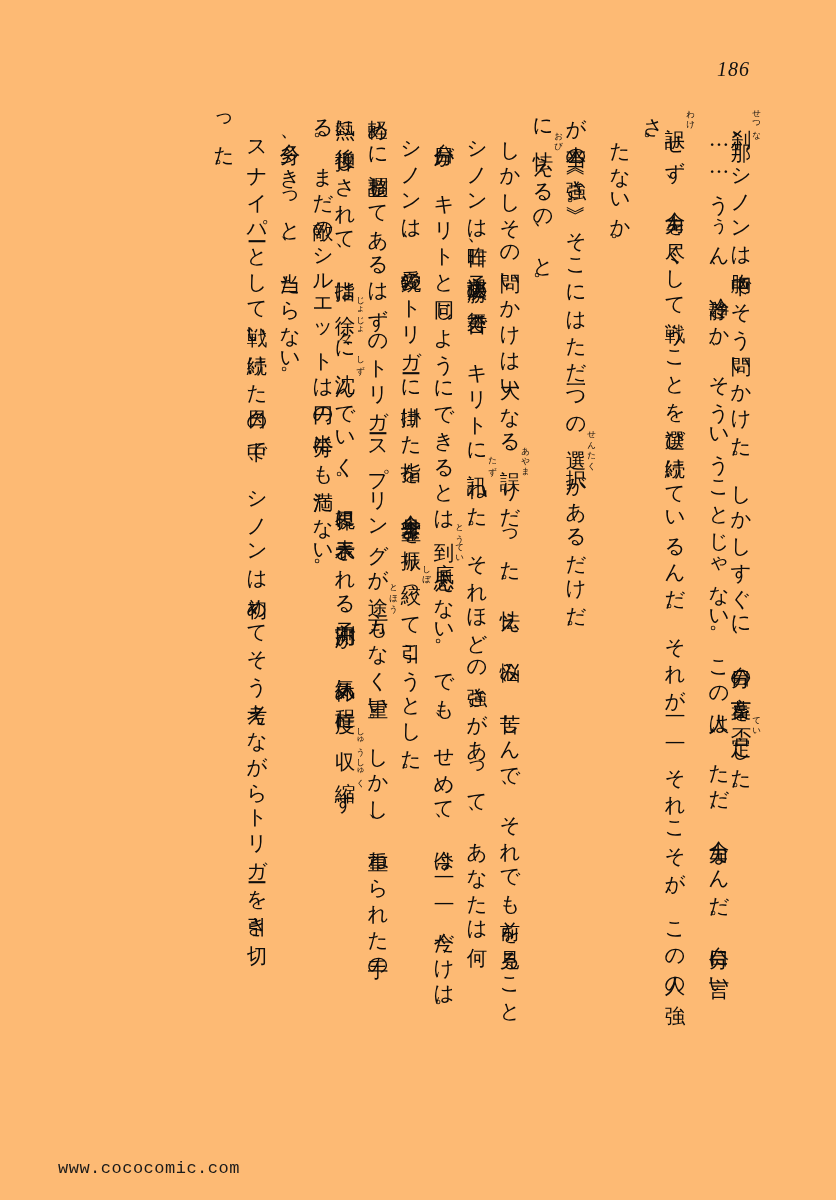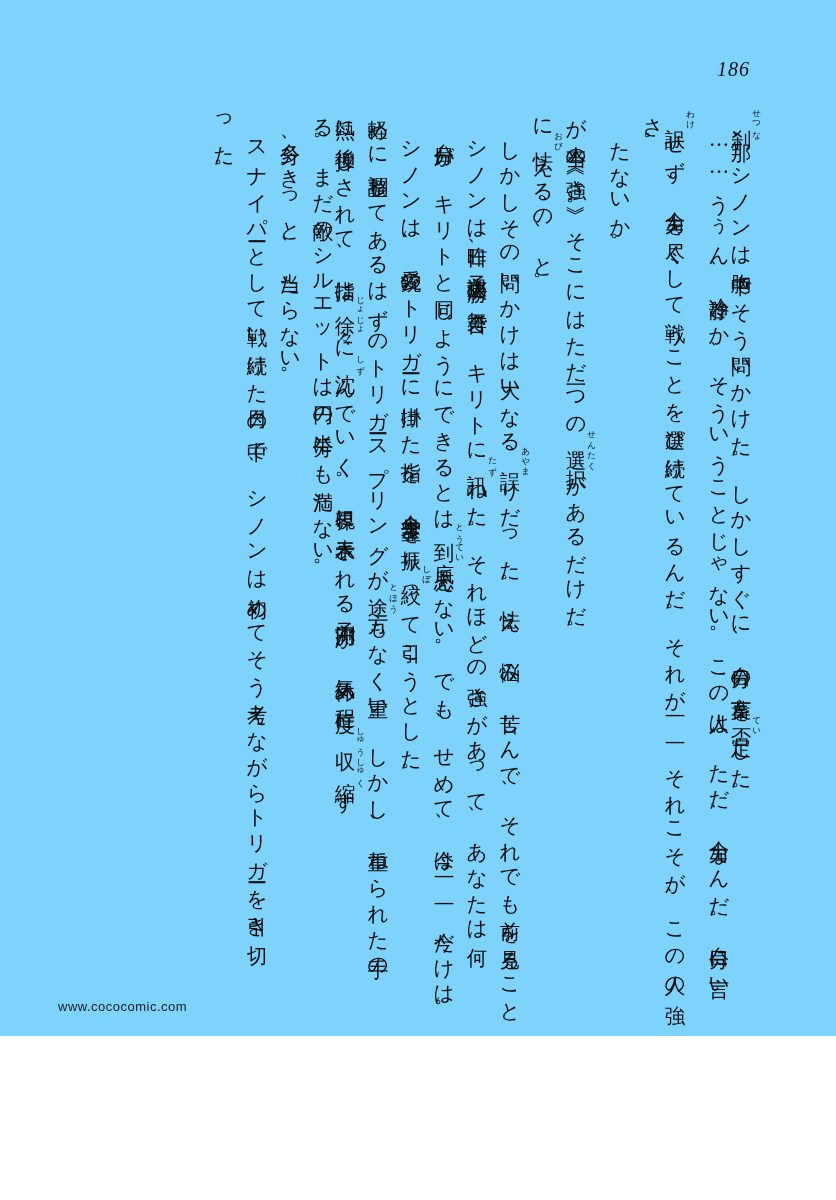--- a/index.html
+++ b/index.html
@@ -14,22 +14,22 @@
     font-family: "Liberation Serif", "DejaVu Serif", serif;
     color: #0a0a0a;
     overflow: hidden;
   }
 
   .page {
     position: absolute;
     left: 0;
     top: 0;
     width: 836px;
-    height: 1036px;
-    background: #7dd3fc;
+    height: 1200px;
+    background: #fdba74;
   }
 
   
   .page-number {
     position: absolute;
     top: 58px;
     right: 86px;
     font-size: 20px;
     font-style: italic;
     font-family: "Liberation Serif", serif;
@@ -76,22 +76,22 @@
     letter-spacing: 0.5px;
     font-family: "DejaVu Serif", serif;
     line-height: 1;
   }
 
   
   .watermark {
     position: absolute;
     left: 58px;
     bottom: 22px;
-    font-family: Liberation Sans, sans-serif;
-    font-size: 13px;
+    font-family: Liberation Mono, monospace;
+    font-size: 17px;
     letter-spacing: 0.5px;
     color: #1a1a1a;
   }
 </style>
 </head>
 <body>
 
 <div class="page">
 
   <div class="page-number">186</div>

